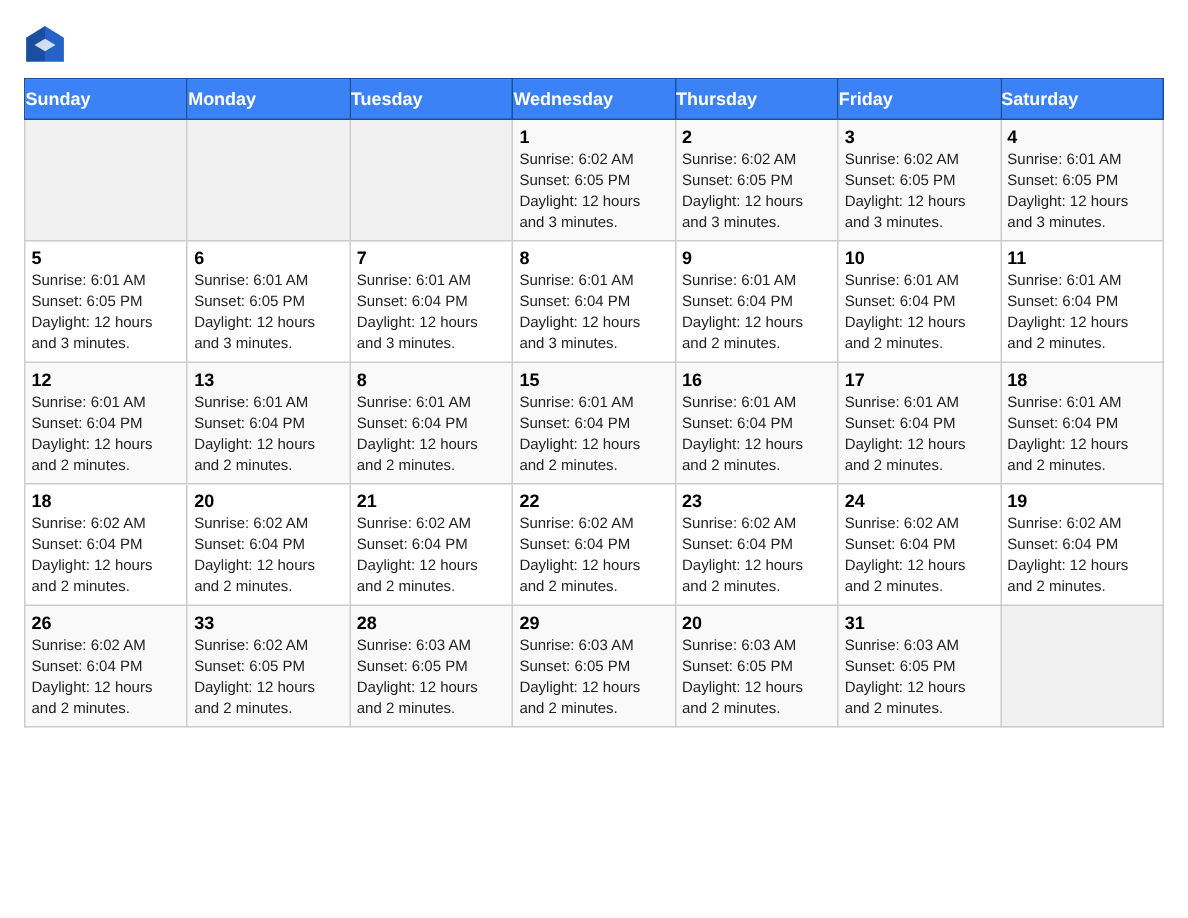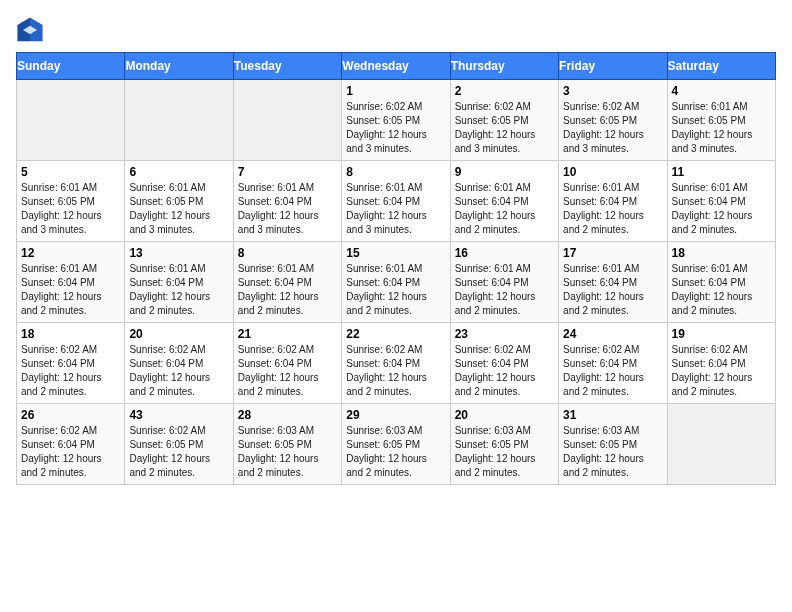--- a/index.html
+++ b/index.html
@@ -304,21 +304,21 @@
       </tr>
       <tr>
         <td>
           <span class="day-num">26</span>
           <div class="day-info" style="white-space: pre-line;">Sunrise: 6:02 AM
 Sunset: 6:04 PM
 Daylight: 12 hours
 and 2 minutes.</div>
         </td>
         <td>
-          <span class="day-num">43</span>
+          <span class="day-num">33</span>
           <div class="day-info" style="white-space: pre-line;">Sunrise: 6:02 AM
 Sunset: 6:05 PM
 Daylight: 12 hours
 and 2 minutes.</div>
         </td>
         <td>
           <span class="day-num">28</span>
           <div class="day-info" style="white-space: pre-line;">Sunrise: 6:03 AM
 Sunset: 6:05 PM
 Daylight: 12 hours

